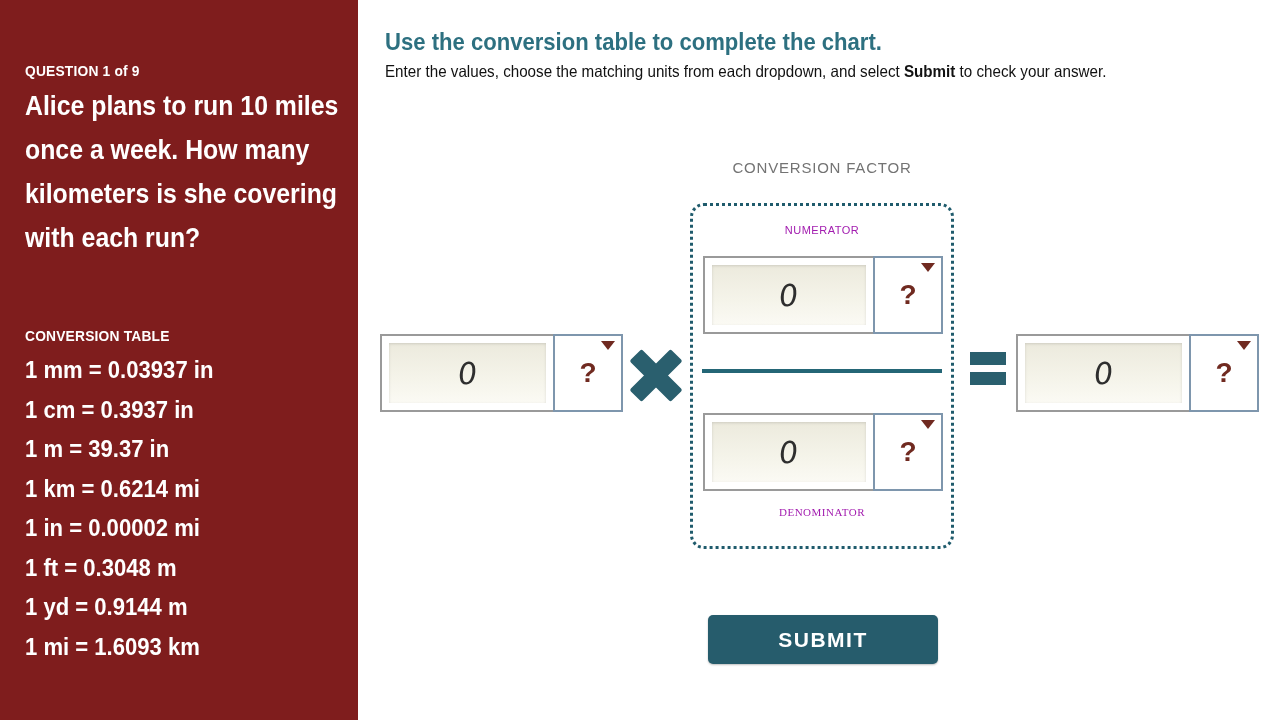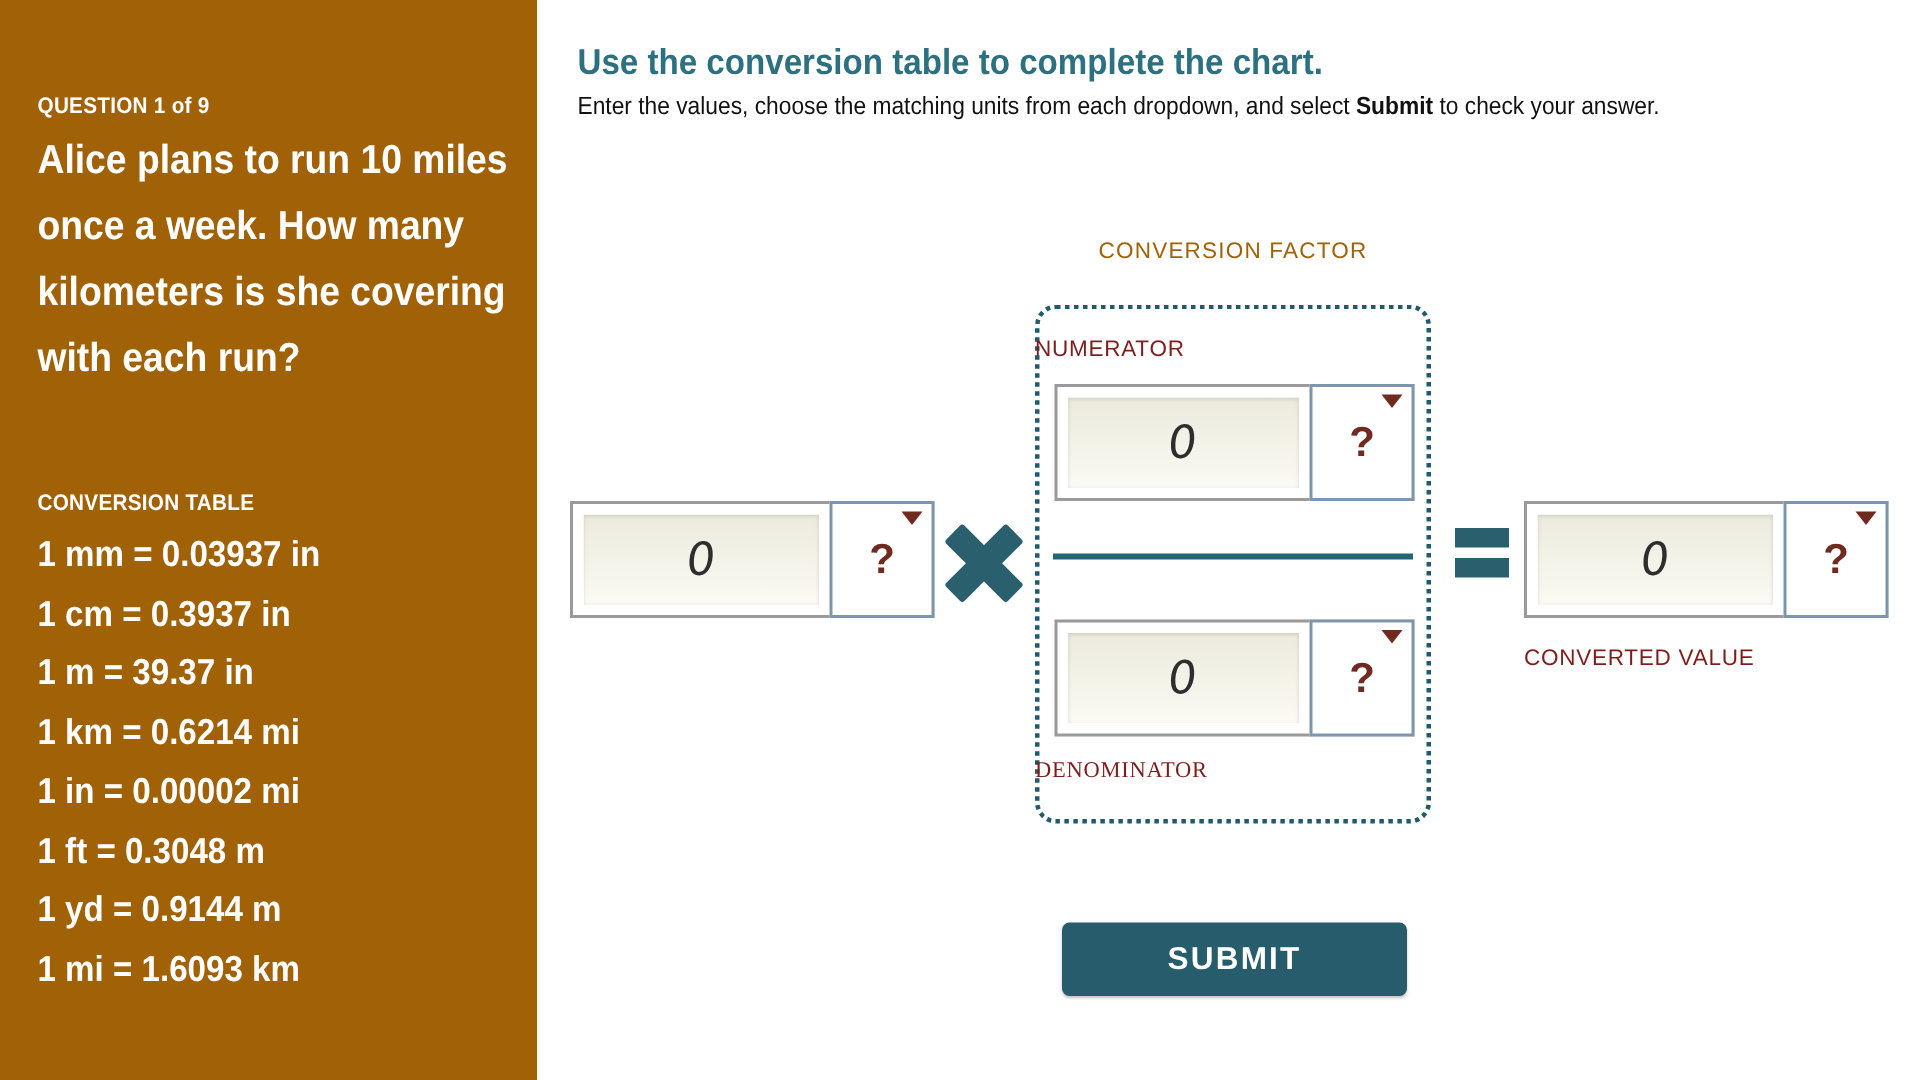--- a/index.html
+++ b/index.html
@@ -5,41 +5,41 @@
   * { margin:0; padding:0; box-sizing:border-box; }
   html,body { width:1280px; height:720px; overflow:hidden; background:#ffffff;
               font-family:"Liberation Sans", sans-serif; }
   #page { position:relative; width:1280px; height:720px; background:#ffffff; }
 
   
   .cond { transform:scaleX(0.92); transform-origin:0 0; }
 
   
   .sidebar { position:absolute; left:0; top:0; width:358px; height:720px;
-             background:#a16207; color:#ffffff; }
+             background:#7f1d1d; color:#ffffff; }
   .q-label { position:absolute; left:25px; top:62px; font-size:15px; font-weight:bold;
              letter-spacing:0.2px; white-space:nowrap; }
   .q-text  { position:absolute; left:25px; top:84px; width:358px; font-size:27px;
              font-weight:bold; line-height:44px; }
   .t-title { position:absolute; left:25px; top:327px; font-size:15px; font-weight:bold;
              letter-spacing:0.2px; white-space:nowrap; }
   .t-rows  { position:absolute; left:25px; top:350px; width:358px; font-size:24px;
              font-weight:bold; line-height:39.5px; }
   .t-rows div { white-space:nowrap; }
 
   
   .main-title { position:absolute; left:385px; top:28px; width:600px; font-size:24px;
                 font-weight:bold; color:#2D7080; white-space:nowrap; }
   .main-instr { position:absolute; left:385px; top:62px; width:800px; font-size:16.5px;
                 color:#111111; white-space:nowrap; }
   .main-instr b { font-weight:bold; }
 
   
   .cf-label { position:absolute; left:690px; top:159px; width:264px; text-align:center;
-              font-size:15px; color:#a16207; letter-spacing:0.8px; }
+              font-size:15px; color:#737373; letter-spacing:0.8px; }
   .cf-box { position:absolute; left:690px; top:203px; width:264px; height:346px;
             border:3px dotted #1F5B6C; border-radius:14px; }
   .fraction-bar { position:absolute; left:702px; top:369px; width:240px; height:4px;
                   background:#246676; }
 
   
   .vgroup { position:absolute; height:78px; background:#ffffff;
             border:2px solid #9A9A9A; display:flex; }
   .vinput { flex:1; margin:7px; margin-right:0;
             background:linear-gradient(180deg,#ECEADD 0%,#F5F4EA 60%,#FBFAF4 100%);
@@ -48,22 +48,22 @@
   .vvalue { font-family:"DejaVu Sans",sans-serif; font-style:italic; font-size:30px;
             color:#2E2E2E; transform:rotate(-5deg); }
   .vdrop  { width:70px; margin:-2px; margin-left:7px; border:2px solid #7E96AD;
             background:#ffffff; position:relative; display:flex; align-items:center;
             justify-content:center; cursor:pointer; }
   .tri { position:absolute; top:5px; right:6px; width:0; height:0;
          border-left:7px solid transparent; border-right:7px solid transparent;
          border-top:9px solid #702A20; }
   .qmark { font-size:28px; font-weight:bold; color:#702A20; }
 
-  .glabel { position:absolute; font-size:15px; color:#7f1d1d; letter-spacing:0.5px;
-            text-align:left; white-space:nowrap; }
+  .glabel { position:absolute; font-size:11px; color:#a21caf; letter-spacing:0.5px;
+            text-align:center; white-space:nowrap; }
 
   
   .multiply { position:absolute; left:629px; top:348px; width:54px; height:54px; }
   .multiply::before, .multiply::after { content:""; position:absolute; left:-2px;
       top:19px; width:58px; height:17px; background:#2A5F6E; border-radius:2px; }
   .multiply::before { transform:rotate(45deg); }
   .multiply::after  { transform:rotate(-45deg); }
 
   .equals { position:absolute; left:970px; top:352px; width:36px; height:34px; }
   .equals::before, .equals::after { content:""; position:absolute; left:0; width:36px;
@@ -146,17 +146,16 @@
 
   <div class="vgroup" style="left:1016px; top:334px; width:243px;">
     <div class="vinput">
       <span class="vvalue">0</span>
     </div>
     <div class="vdrop">
       <span class="tri"></span>
       <span class="qmark">?</span>
     </div>
   </div>
-  <div class="glabel" style="left:1016px; top:430px; width:243px;">CONVERTED VALUE</div>
 
   <button class="submit-btn">SUBMIT</button>
 
 </div>
 
 </body></html>

